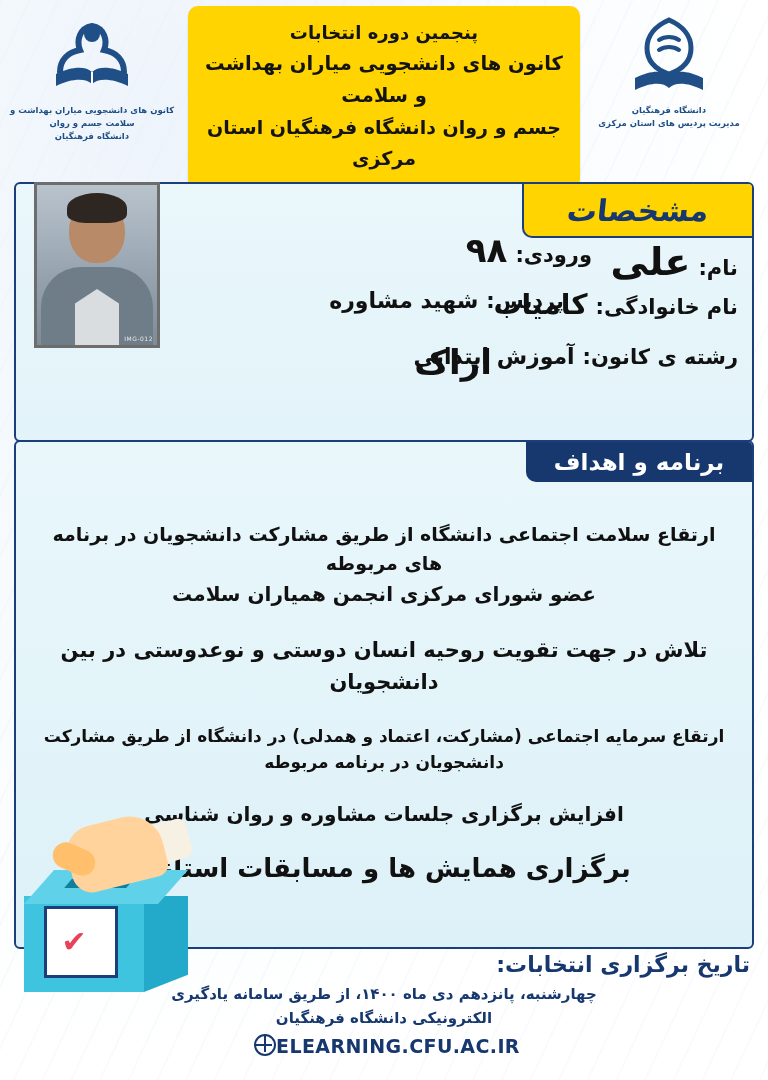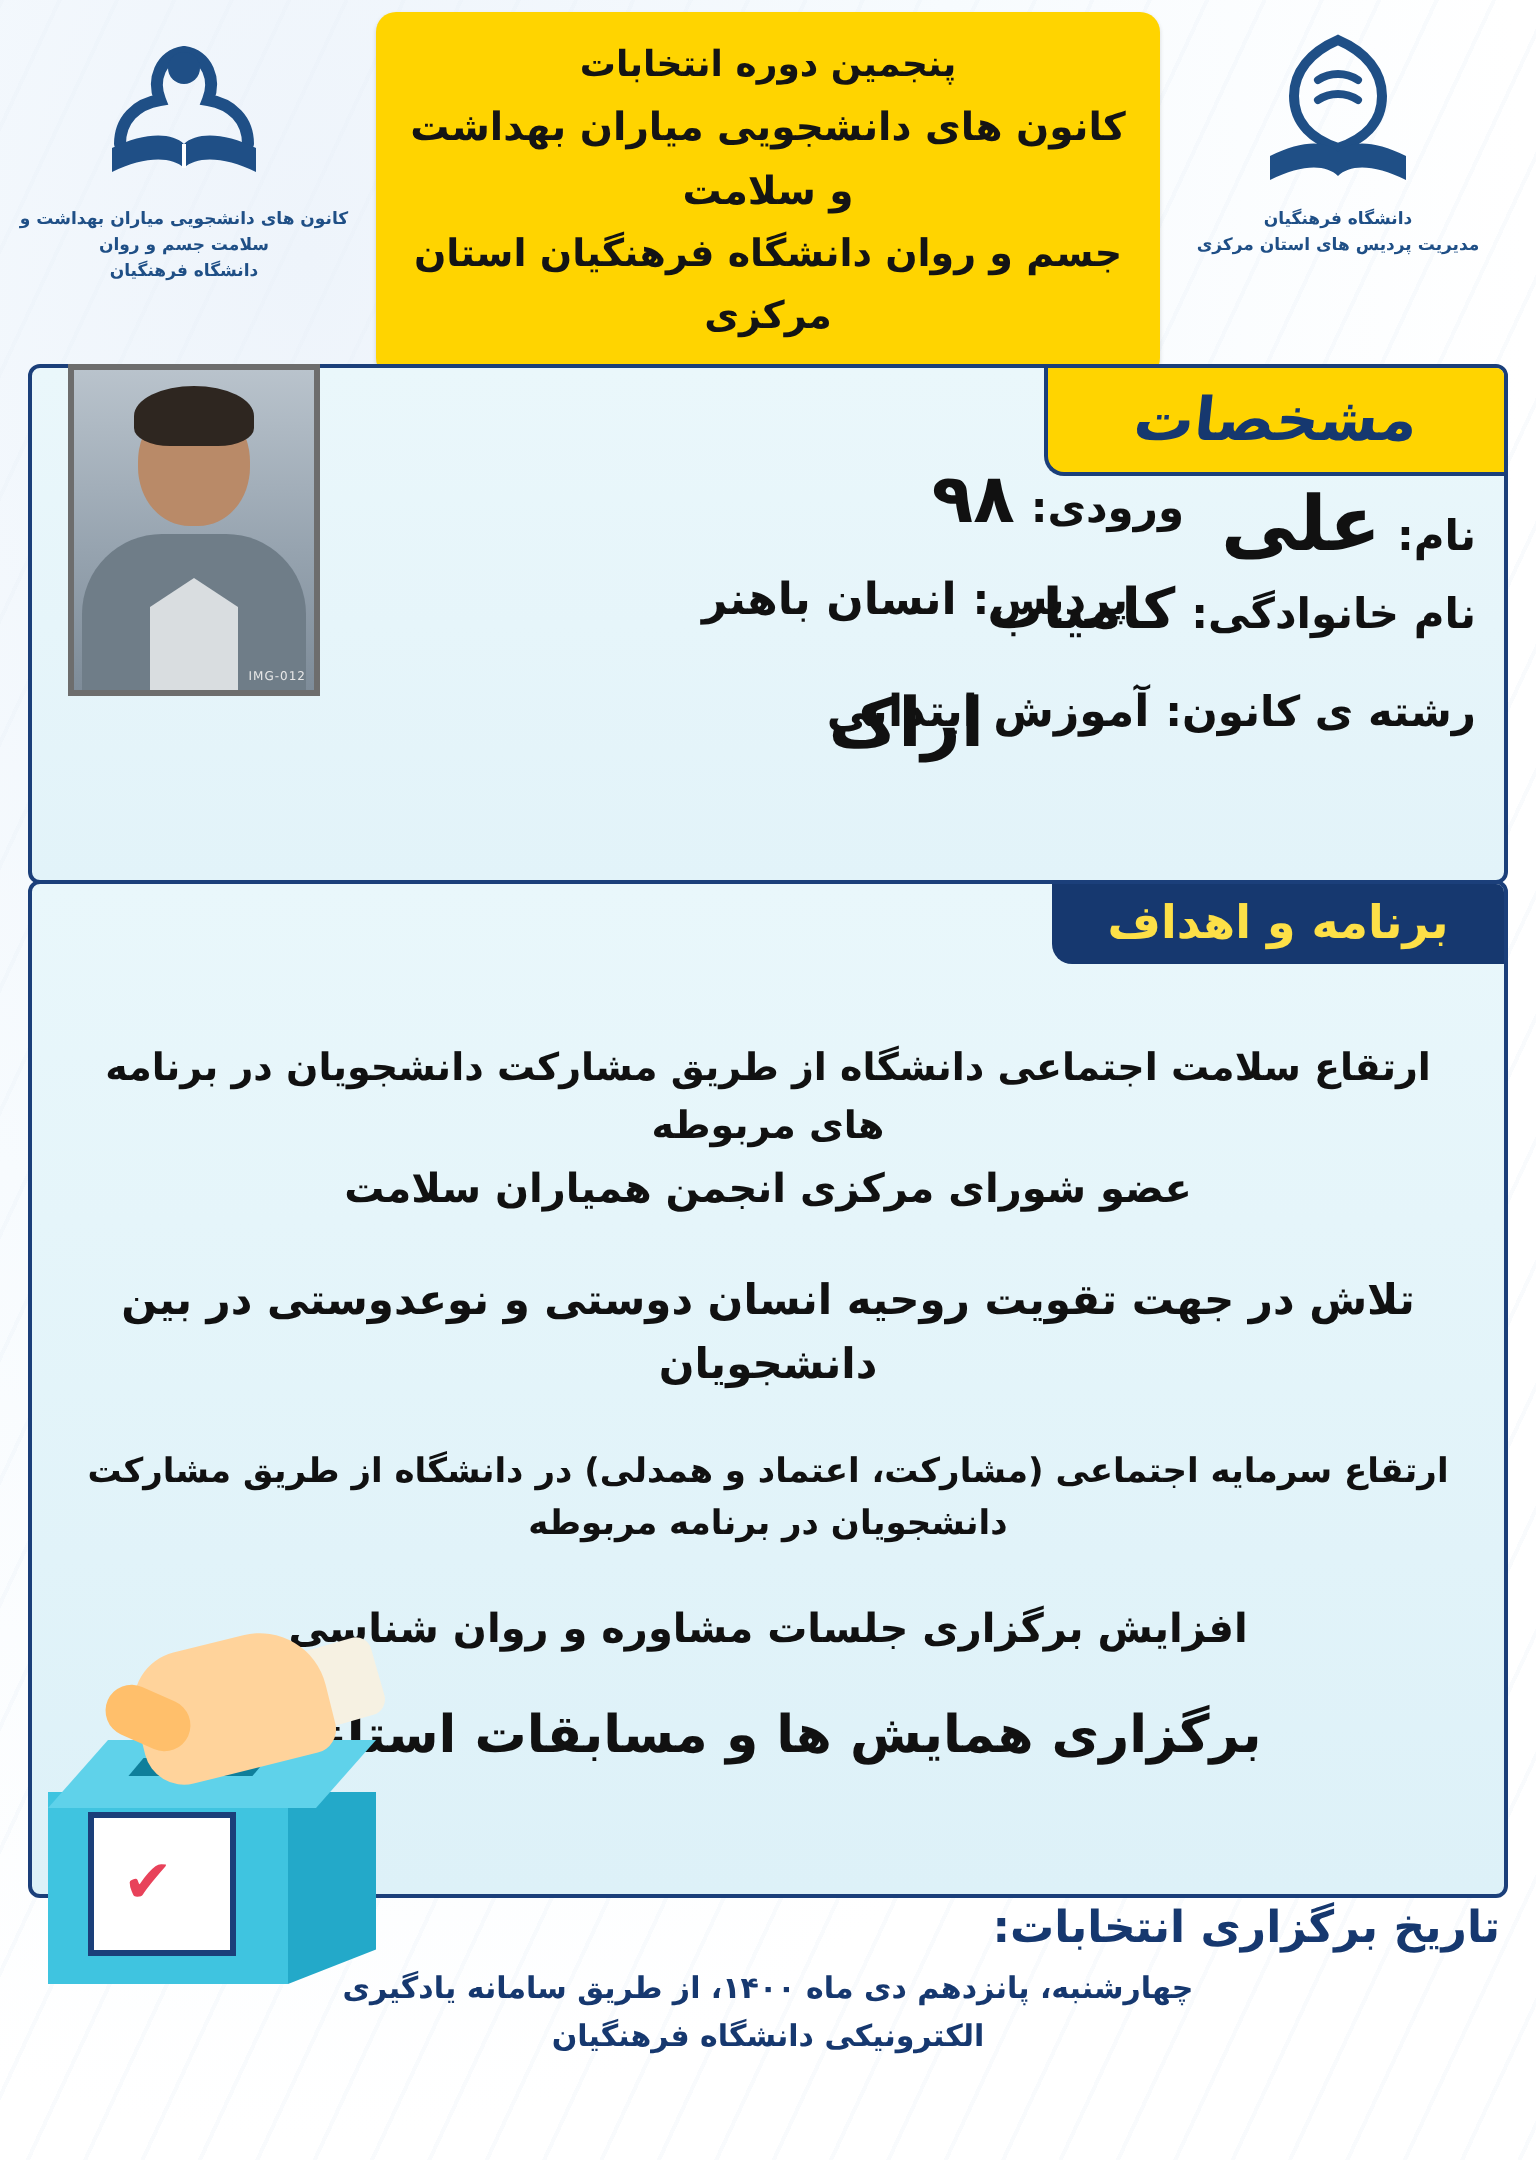--- a/index.html
+++ b/index.html
@@ -137,21 +137,21 @@
     border:2px solid #1b3f7a;
     border-radius:6px;
   }
   .sec-goals-header{
     position:absolute;top:0;right:0;width:226px;height:40px;
     background:#16386f;
     border-radius:0 4px 0 10px;
     display:flex;align-items:center;justify-content:center;
   }
   .sec-goals-header span{
-    font-size:23px;font-weight:bold;color:#fde047;
+    font-size:23px;font-weight:bold;color:#ffffff;
   }
   .goals-list{
     position:absolute;top:50px;left:16px;right:16px;
     display:flex;flex-direction:column;
   }
   .goal{
     color:#111;font-weight:bold;text-align:center;
     line-height:1.5;
   }
   .goal.g1{font-size:20px;margin-top:2px;}
@@ -301,21 +301,21 @@
       <span class="val">۹۸</span>
     </div>
 
     <div class="field f-family">
       <span class="lbl">نام خانوادگی:</span>
       <span class="val">کامیاب</span>
     </div>
 
     <div class="field f-campus">
       <span class="lbl">پردیس:</span>
-      <span class="val">انسان باهنر</span>
+      <span class="val">شهید مشاوره</span>
     </div>
 
     <div class="field f-major">
       <span class="lbl">رشته ی کانون:</span>
       <span class="val">آموزش ابتدایی</span>
     </div>
 
     <div class="field f-city">
       <span class="val">اراک</span>
     </div>
@@ -344,15 +344,18 @@
     <div class="slot"></div>
     <div class="sleeve"></div>
     <div class="hand"></div>
     <div class="thumb"></div>
   </div>
 
   <div class="footer">
     <div class="footer-title">تاریخ برگزاری انتخابات:</div>
     <div class="footer-line footer-l1">چهارشنبه، پانزدهم دی ماه ۱۴۰۰، از طریق سامانه یادگیری</div>
     <div class="footer-line footer-l2">الکترونیکی دانشگاه فرهنگیان</div>
+    <div class="footer-url">
+      <span class="globe"></span><span>ELEARNING.CFU.AC.IR</span>
+    </div>
   </div>
 
 </div>
 
 </body></html>

